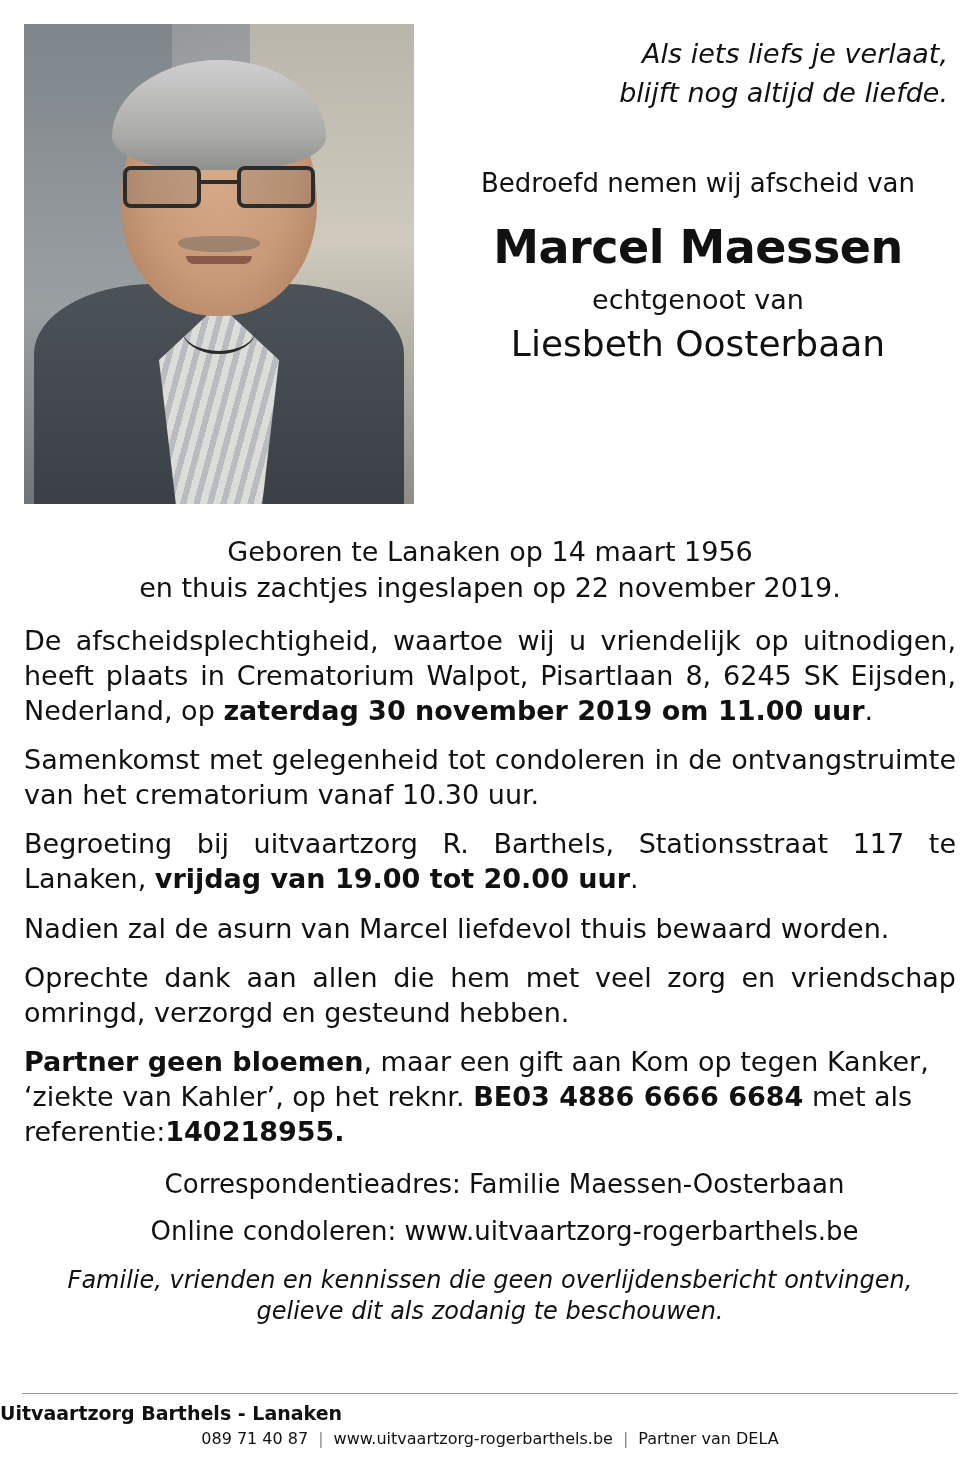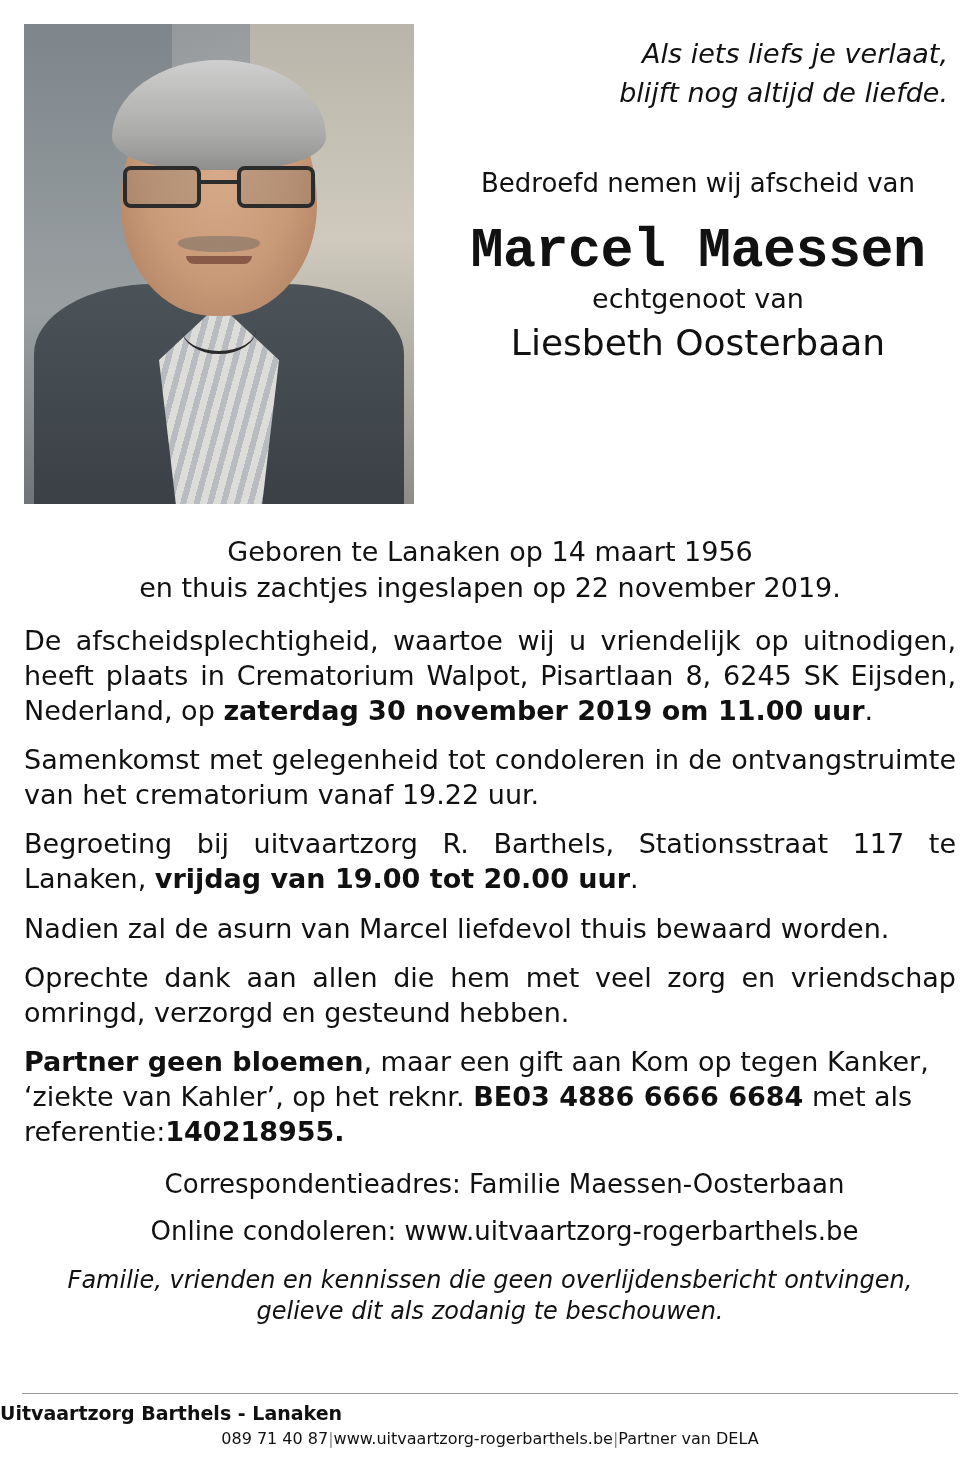--- a/index.html
+++ b/index.html
@@ -156,24 +156,24 @@
     line-height: 1.45;
     text-align: right;
     padding-right: 8px;
     margin-bottom: 56px;
   }
   .intro {
     font-size: 26px;
     margin-bottom: 22px;
   }
   .name {
-    font-size: 55px;
+    font-size: 46px;
     font-weight: bold;
     letter-spacing: -0.5px;
-    font-family: Liberation Mono, monospace;
+    margin-bottom: 10px;
   }
   .relation {
     font-size: 27px;
     margin-bottom: 8px;
   }
   .spouse {
     font-size: 36px;
     margin-bottom: 0;
   }
 
@@ -236,21 +236,21 @@
   .footer .f-title {
     font-size: 19px;
     font-weight: bold;
     margin-bottom: 5px;
   }
   .footer .f-line {
     font-size: 16px;
     display: flex;
     justify-content: center;
     align-items: center;
-    gap: 0;
+    gap: 10px;
   }
   .footer .sep { color: #888; }
 </style>
 </head>
 <body>
 
 <div class="page">
 
   <div class="top">
 
@@ -288,21 +288,21 @@
 
   <div class="dates">
     <div>Geboren te Lanaken op 14 maart 1956</div>
     <div>en thuis zachtjes ingeslapen op 22 november 2019.</div>
   </div>
 
   <div class="body-text">
 
     <p><span>De afscheidsplechtigheid, waartoe wij u vriendelijk op uitnodigen, heeft plaats in Crematorium Walpot, Pisartlaan 8, 6245 SK Eijsden, Nederland, op </span><b>zaterdag 30 november 2019 om 11.00 uur</b><span>.</span></p>
 
-    <p>Samenkomst met gelegenheid tot condoleren in de ontvangstruimte van het crematorium vanaf 19.22 uur.</p>
+    <p>Samenkomst met gelegenheid tot condoleren in de ontvangstruimte van het crematorium vanaf 10.30 uur.</p>
 
     <p><span>Begroeting bij uitvaartzorg R. Barthels, Stationsstraat 117 te Lanaken, </span><b>vrijdag van 19.00 tot 20.00 uur</b><span>.</span></p>
 
     <p>Nadien zal de asurn van Marcel liefdevol thuis bewaard worden.</p>
 
     <p>Oprechte dank aan allen die hem met veel zorg en vriendschap omringd, verzorgd en gesteund hebben.</p>
 
     <p class="last-left"><b>Partner geen bloemen</b><span>, maar een gift aan Kom op tegen Kanker, ‘ziekte van Kahler’, op het reknr. </span><b>BE03 4886 6666 6684</b><span> met als referentie:</span><b>140218955.</b></p>
 
   </div>

